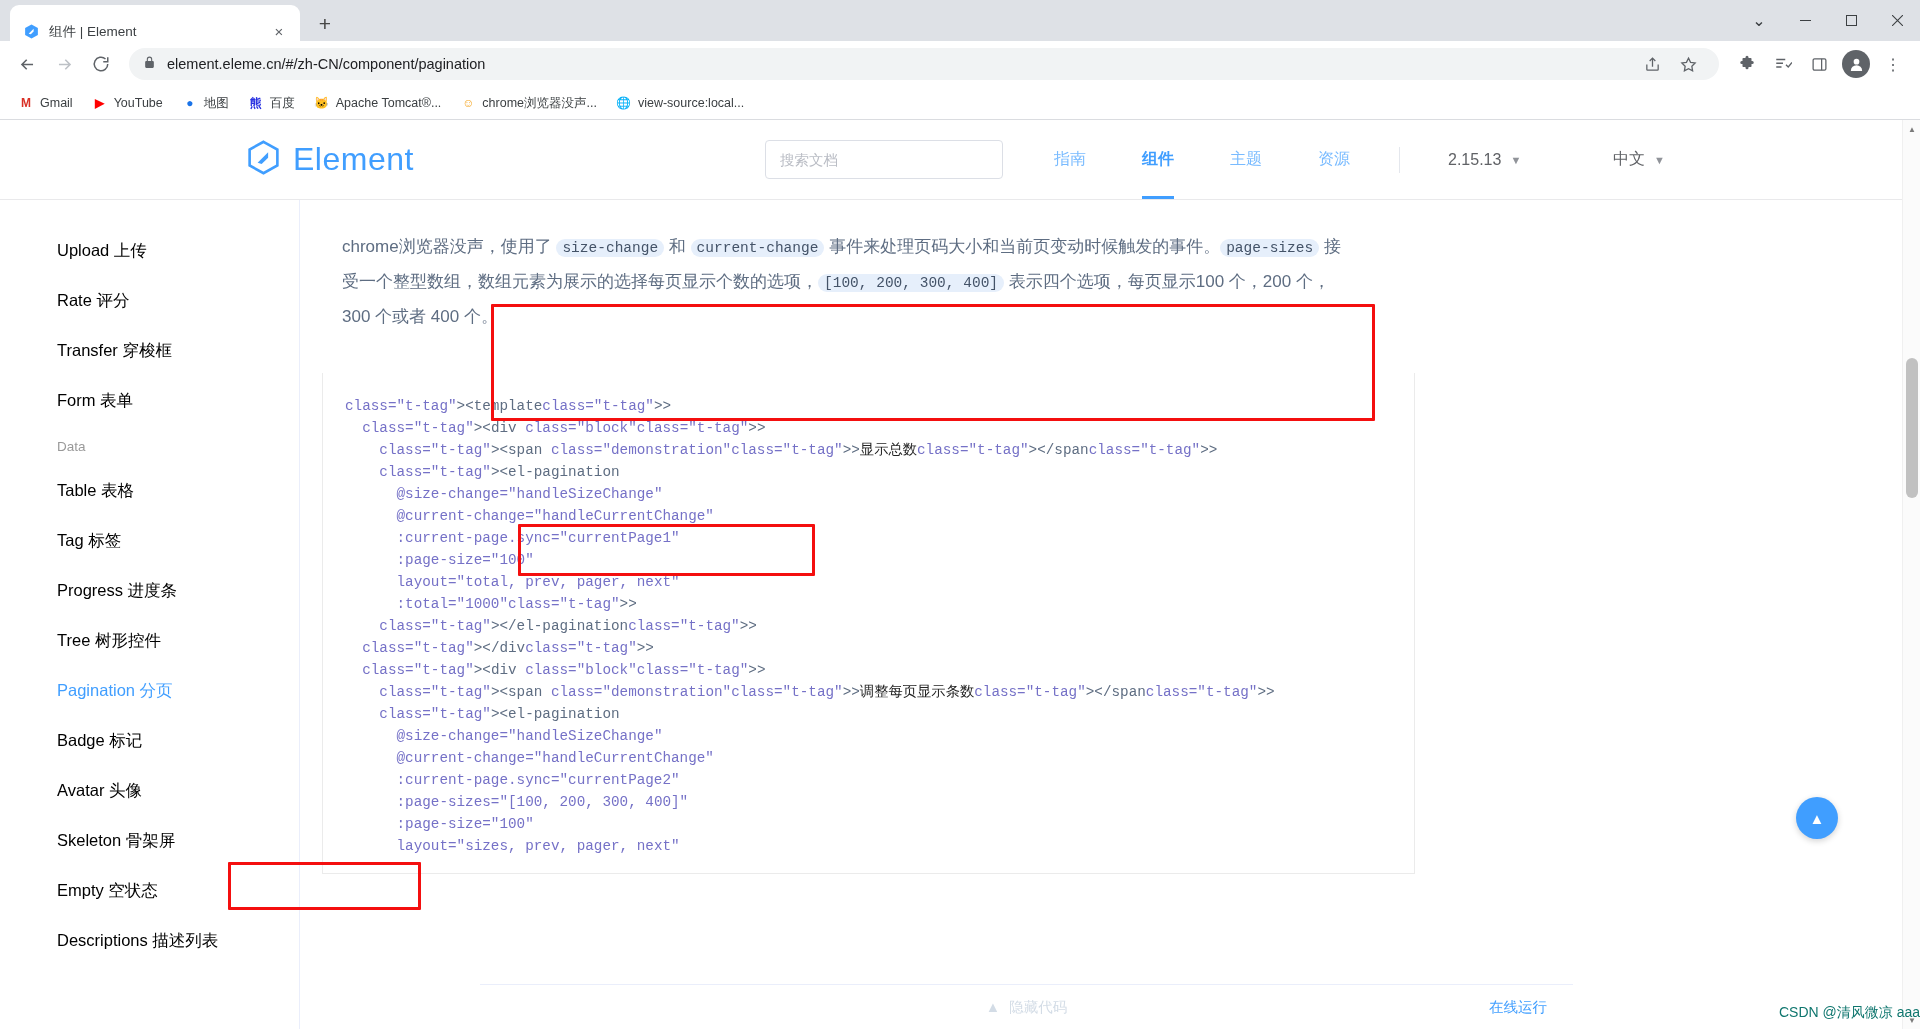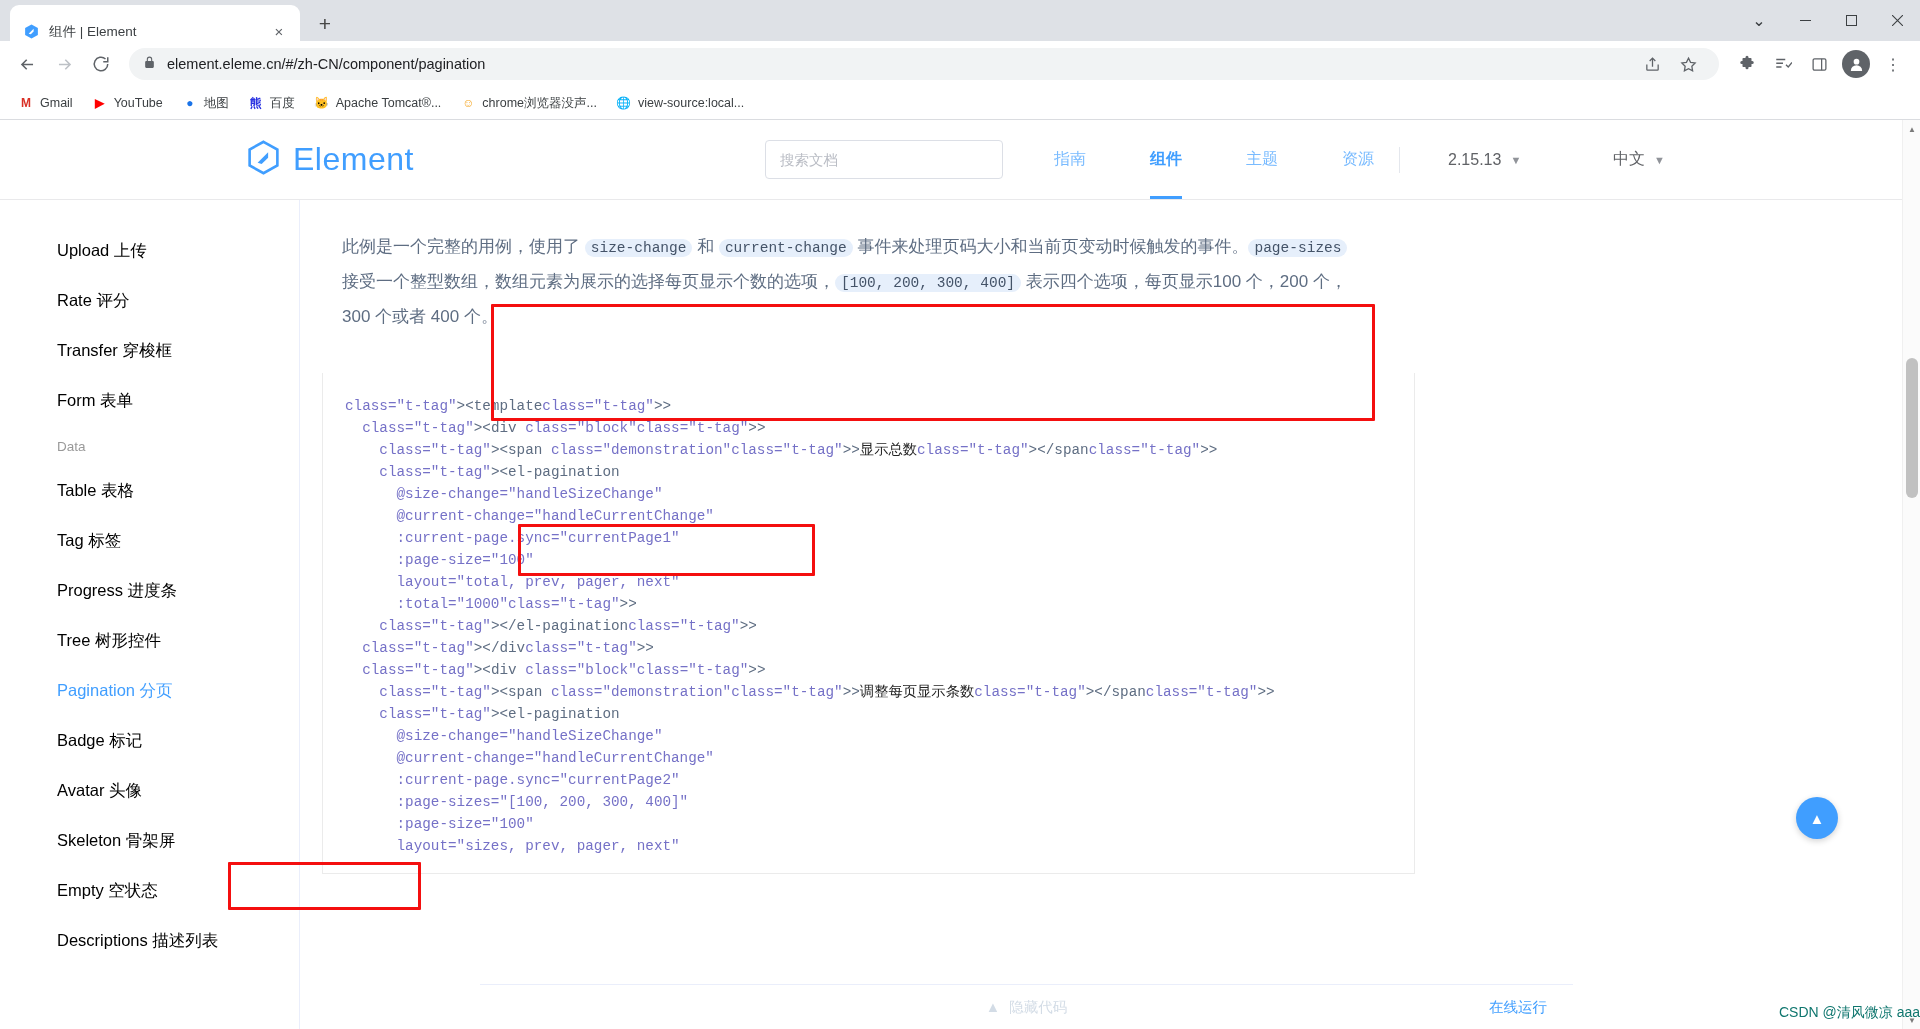--- a/index.html
+++ b/index.html
@@ -121,21 +121,21 @@
     border: 1px solid #dcdfe6; border-radius: 4px;
     display: flex; align-items: center; padding: 0 14px;
   }
   .hdr-search input {
     border: none; outline: none; width: 100%;
     font-size: 14.5px; color: #606266; background: transparent;
     font-family: "Liberation Sans", sans-serif;
   }
   .hdr-search input::placeholder { color: #b9bcc4; }
   .hdr-nav {
-    position: absolute; left: 1030px; display: flex; align-items: center; gap: 16px;
+    position: absolute; left: 1030px; display: flex; align-items: center; gap: 8px;
   }
   .nav-item {
     font-size: 16px; color: #79bbff; padding: 0 24px; position: relative;
     height: 79px; display: flex; align-items: center;
   }
   .nav-item.active { color: #409eff; font-weight: 600; }
   .nav-item.active::after {
     content: ""; position: absolute; left: 24px; right: 24px; bottom: 0;
     height: 3px; background: #409eff;
   }
@@ -442,21 +442,21 @@
             <div class="side-item">Avatar 头像</div>
             <div class="side-item">Skeleton 骨架屏</div>
             <div class="side-item">Empty 空状态</div>
             <div class="side-item">Descriptions 描述列表</div>
           </div>
 
         <div class="doc">
           <div class="doc-inner">
 
             <div class="desc">
-              <span>此例是一个完整的用例，使用了 </span><span class="code-inline">size-change</span><span> 和 </span><span class="code-inline">current-change</span><span> 事件来处理页码大小和当前页变动时候触发的事件。</span><span class="code-inline">page-sizes</span><span> 接受一个整型数组，数组元素为展示的选择每页显示个数的选项，</span><span class="code-inline">[100, 200, 300, 400]</span><span> 表示四个选项，每页显示</span><span>100 个，200 个，300 个或者 400 个。</span>
+              <span>chrome浏览器没声，使用了 </span><span class="code-inline">size-change</span><span> 和 </span><span class="code-inline">current-change</span><span> 事件来处理页码大小和当前页变动时候触发的事件。</span><span class="code-inline">page-sizes</span><span> 接受一个整型数组，数组元素为展示的选择每页显示个数的选项，</span><span class="code-inline">[100, 200, 300, 400]</span><span> 表示四个选项，每页显示</span><span>100 个，200 个，300 个或者 400 个。</span>
             </div>
 
             <div class="code-demo">
               <div class="code-block" id="code-block"><div><span <span="" class="t-attr">class=</span><span class="t-str">"t-tag"</span>&gt;&lt;template<span <span="" class="t-attr">class=</span><span class="t-str">"t-tag"</span>&gt;&gt;</div><div>  <span <span="" class="t-attr">class=</span><span class="t-str">"t-tag"</span>&gt;&lt;div <span class="t-attr">class=</span><span class="t-str">"block"</span><span <span="" class="t-attr">class=</span><span class="t-str">"t-tag"</span>&gt;&gt;</div><div>    <span <span="" class="t-attr">class=</span><span class="t-str">"t-tag"</span>&gt;&lt;span <span class="t-attr">class=</span><span class="t-str">"demonstration"</span><span <span="" class="t-attr">class=</span><span class="t-str">"t-tag"</span>&gt;&gt;<span class="t-txt">显示总数</span><span <span="" class="t-attr">class=</span><span class="t-str">"t-tag"</span>&gt;&lt;/span<span <span="" class="t-attr">class=</span><span class="t-str">"t-tag"</span>&gt;&gt;</div><div>    <span <span="" class="t-attr">class=</span><span class="t-str">"t-tag"</span>&gt;&lt;el-pagination</div><div>      <span class="t-attr">@size-change=</span><span class="t-str">"handleSizeChange"</span></div><div>      <span class="t-attr">@current-change=</span><span class="t-str">"handleCurrentChange"</span></div><div>      <span class="t-attr">:current-page.sync=</span><span class="t-str">"currentPage1"</span></div><div>      <span class="t-attr">:page-size=</span><span class="t-str">"100"</span></div><div>      <span class="t-attr">layout=</span><span class="t-str">"total, prev, pager, next"</span></div><div>      <span class="t-attr">:total=</span><span class="t-str">"1000"</span><span <span="" class="t-attr">class=</span><span class="t-str">"t-tag"</span>&gt;&gt;</div><div>    <span <span="" class="t-attr">class=</span><span class="t-str">"t-tag"</span>&gt;&lt;/el-pagination<span <span="" class="t-attr">class=</span><span class="t-str">"t-tag"</span>&gt;&gt;</div><div>  <span <span="" class="t-attr">class=</span><span class="t-str">"t-tag"</span>&gt;&lt;/div<span <span="" class="t-attr">class=</span><span class="t-str">"t-tag"</span>&gt;&gt;</div><div>  <span <span="" class="t-attr">class=</span><span class="t-str">"t-tag"</span>&gt;&lt;div <span class="t-attr">class=</span><span class="t-str">"block"</span><span <span="" class="t-attr">class=</span><span class="t-str">"t-tag"</span>&gt;&gt;</div><div>    <span <span="" class="t-attr">class=</span><span class="t-str">"t-tag"</span>&gt;&lt;span <span class="t-attr">class=</span><span class="t-str">"demonstration"</span><span <span="" class="t-attr">class=</span><span class="t-str">"t-tag"</span>&gt;&gt;<span class="t-txt">调整每页显示条数</span><span <span="" class="t-attr">class=</span><span class="t-str">"t-tag"</span>&gt;&lt;/span<span <span="" class="t-attr">class=</span><span class="t-str">"t-tag"</span>&gt;&gt;</div><div>    <span <span="" class="t-attr">class=</span><span class="t-str">"t-tag"</span>&gt;&lt;el-pagination</div><div>      <span class="t-attr">@size-change=</span><span class="t-str">"handleSizeChange"</span></div><div>      <span class="t-attr">@current-change=</span><span class="t-str">"handleCurrentChange"</span></div><div>      <span class="t-attr">:current-page.sync=</span><span class="t-str">"currentPage2"</span></div><div>      <span class="t-attr">:page-sizes=</span><span class="t-str">"[100, 200, 300, 400]"</span></div><div>      <span class="t-attr">:page-size=</span><span class="t-str">"100"</span></div><div>      <span class="t-attr">layout=</span><span class="t-str">"sizes, prev, pager, next"</span></div></div>
             </div>
 
           </div>
         </div>
       </div>
 

